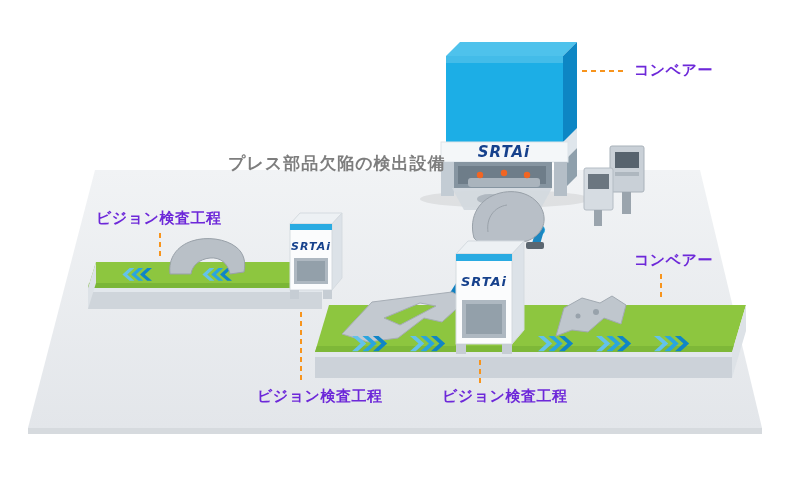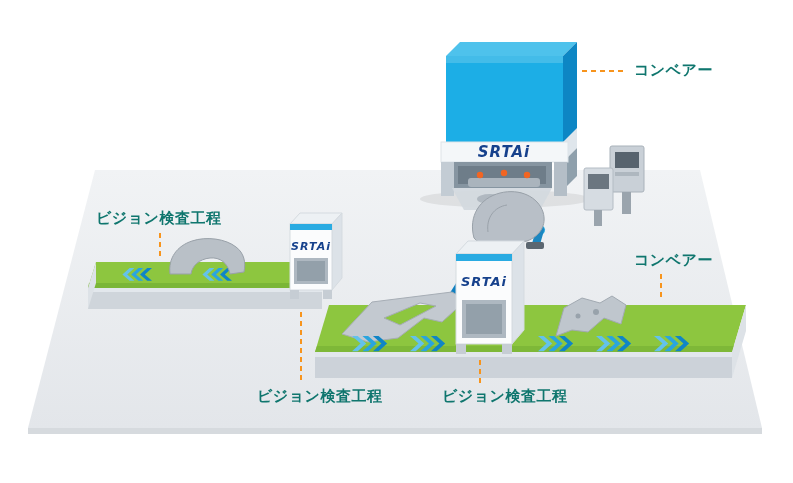--- a/index.html
+++ b/index.html
@@ -7,21 +7,21 @@
     position:relative;
     width:793px;height:483px;
     background:#ffffff;
     overflow:hidden;
     font-family:"DejaVu Sans","Liberation Sans",sans-serif;
   }
   .stage svg{position:absolute;left:0;top:0;width:793px;height:483px;}
   .label{
     position:absolute;
     font-weight:700;
-    color:#0f766e;
+    color:#6d28d9;
     letter-spacing:0.5px;
     white-space:nowrap;
     font-family:"DejaVu Sans","Liberation Sans",sans-serif;
   }
   .lbl-conveyor-top{left:634px;top:61px;font-size:15px;}
   .lbl-press-title{left:228px;top:152px;font-size:17px;color:#7e7e7e;letter-spacing:1px;}
   .lbl-vision-left{left:96px;top:209px;font-size:15px;}
   .lbl-conveyor-right{left:634px;top:251px;font-size:15px;}
   .lbl-vision-bottom-left{left:257px;top:387px;font-size:15px;}
   .lbl-vision-bottom-center{left:442px;top:387px;font-size:15px;}
@@ -197,18 +197,19 @@
   <g stroke="#f7941d" stroke-width="2" stroke-dasharray="5 4">
     <line x1="582" y1="71" x2="627" y2="71"></line>
     <line x1="160" y1="233" x2="160" y2="257"></line>
     <line x1="661" y1="274" x2="661" y2="299"></line>
     <line x1="301" y1="312" x2="301" y2="384"></line>
     <line x1="480" y1="360" x2="480" y2="384"></line>
   </g>
 </svg>
 
   <div class="label lbl-conveyor-top">コンベアー</div>
+  <div class="label lbl-press-title">プレス部品欠陥の検出設備</div>
   <div class="label lbl-vision-left">ビジョン検査工程</div>
   <div class="label lbl-conveyor-right">コンベアー</div>
   <div class="label lbl-vision-bottom-left">ビジョン検査工程</div>
   <div class="label lbl-vision-bottom-center">ビジョン検査工程</div>
 
 </div>
 
 </body></html>

